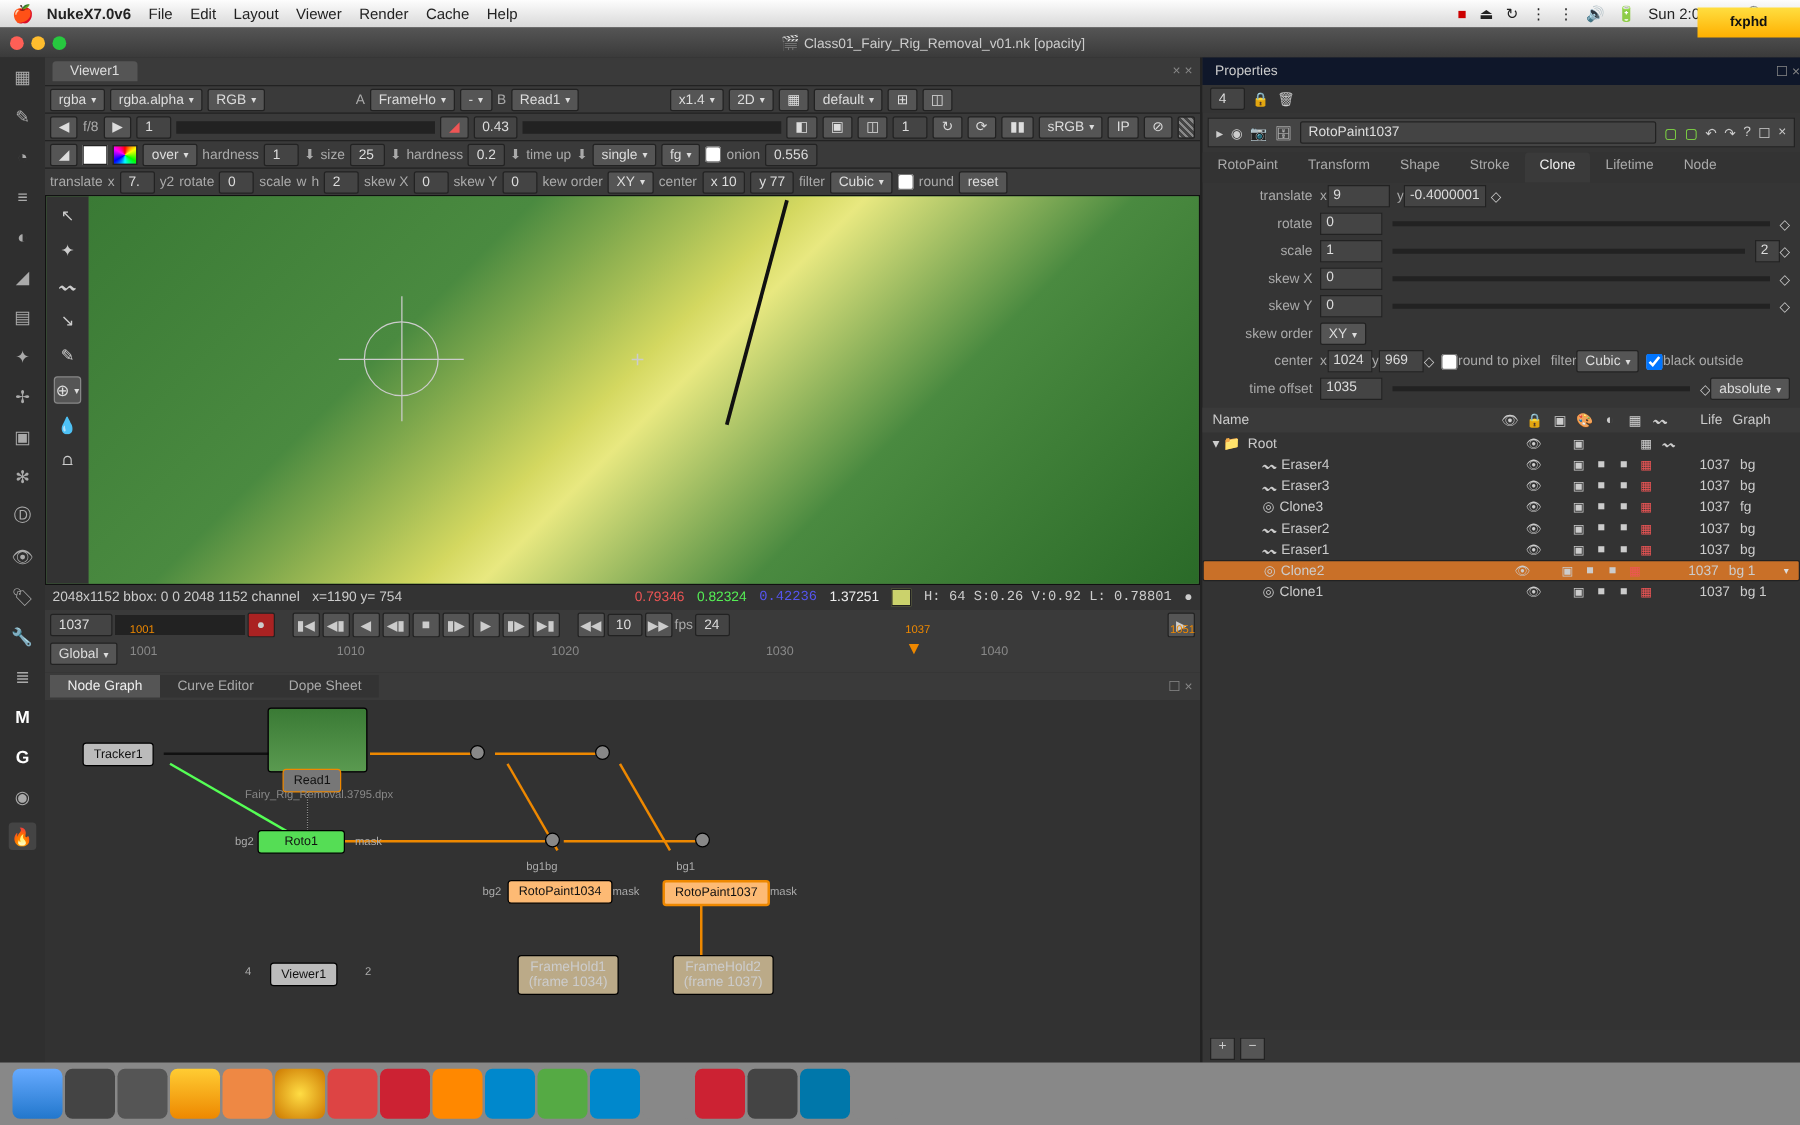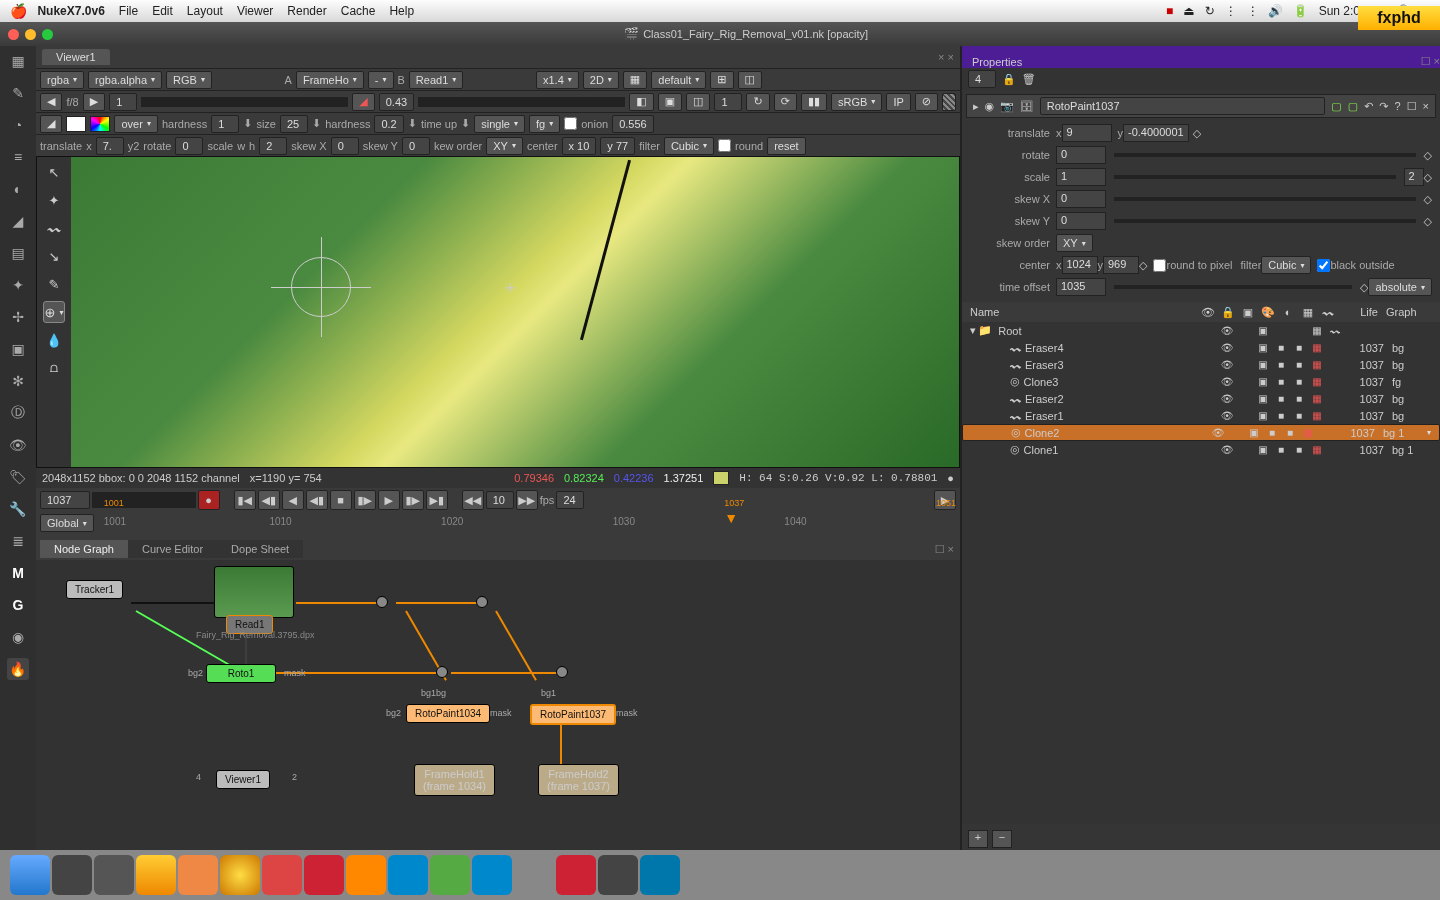--- a/index.html
+++ b/index.html
@@ -34,21 +34,21 @@
 .swatch { width:20px; height:16px; border:1px solid #222; }
 .lbl { color:#aaa; }
 .viewer { flex:1; background:#4a8040; position:relative; display:flex; border:1px solid #111; min-height:250px; overflow:hidden; }
 .viewimg { flex:1; background:linear-gradient(135deg,#3a7a35 0%,#4a8a40 30%,#d4d860 48%,#e8e880 52%,#4a8a40 70%,#2a6a28 100%); position:relative; }
 .rig { position:absolute; top:0; left:60%; width:3px; height:60%; background:#111; transform:rotate(15deg); }
 .crosshair { position:absolute; top:80px; left:200px; width:100px; height:100px; }
 .crosshair .c { position:absolute; top:50%; left:50%; width:60px; height:60px; border:1px solid #ccc; border-radius:50%; transform:translate(-50%,-50%); }
 .crosshair .h { position:absolute; top:50%; left:0; width:100%; height:1px; background:#ccc; }
 .crosshair .v { position:absolute; left:50%; top:0; height:100%; width:1px; background:#ccc; }
 .info { height:20px; background:#333; display:flex; align-items:center; padding:0 6px; gap:10px; }
-.info .r { color:#e55; } .info .g { color:#5e5; } .info .b { color:#55e; } .info .a { color:#eee; }
+.info .r { color:#e55; } .info .g { color:#5e5; } .info .b { color:#55e;font-family:Liberation Mono, monospace; } .info .a { color:#eee; }
 .info .stat { margin-left:auto;font-family:Liberation Mono, monospace; }
 
 .tl { height:50px; background:#3a3a3a; }
 .tlplay { height:24px; display:flex; align-items:center; padding:0 4px; gap:2px; }
 .tlplay .pb { width:22px; height:20px; background:#555; border:1px solid #222; display:flex; align-items:center; justify-content:center; border-radius:2px; }
 .tlruler { height:26px; background:#3a3a3a; position:relative; padding:0 50px; }
 .tlruler .tick { position:absolute; top:6px; font-size:10px; color:#888; }
 .tlruler .mk { position:absolute; top:0; font-size:9px; color:#e80; }
 
 .bpanels { display:flex; height:290px; }
@@ -59,21 +59,21 @@
 .node { position:absolute; border:1px solid #000; border-radius:3px; text-align:center; font-size:10px; padding:3px 8px; color:#111; }
 .nread { background:#777; border-color:#e80; }
 .nroto { background:#5d5; }
 .nrp { background:#fdba74; }
 .nview { background:#bbb; }
 .nfh { background:#ba8; }
 .ntrk { background:#bbb; }
 .edge { position:absolute; height:2px; background:#e80; transform-origin:left center; }
 
 .props { width:480px; background:#353535; display:flex; flex-direction:column; border-left:2px solid #222; }
-.props .hdr { height:22px; background:#4c1d95; padding-left:10px; display:flex; align-items:flex-end; }
+.props .hdr { height:22px; background:#0f172a; padding-left:10px; display:flex; align-items:center; }
 .props .sub { height:22px; background:#333; display:flex; align-items:center; padding:0 6px; gap:6px; }
 .props .ttl { height:24px; background:#444; margin:4px; border:1px solid #222; display:flex; align-items:center; padding:0 6px; gap:6px; }
 .props .tabs { height:24px; display:flex; background:#333; }
 .props .tab { padding:4px 12px; color:#aaa; }
 .props .tab.active { background:#3a3a3a; color:#eee; border-radius:3px 3px 0 0; }
 .prow { display:flex; align-items:center; padding:2px 8px; height:22px; }
 .prow .pl { width:80px; text-align:right; margin-right:6px; color:#aaa; }
 .pinput { background:#444; border:1px solid #222; padding:1px 4px; height:18px; min-width:50px; color:#ddd; }
 .pslider { flex:1; height:4px; background:#222; margin:0 8px; position:relative; }
 
@@ -85,21 +85,21 @@
 .lrow .ind { width:40px; } .lrow .nm { flex:1; }
 .lrow .ic2 { width:18px; text-align:center; font-size:10px; }
 .lrow .life { width:40px; text-align:right; margin-right:8px; }
 .lrow .src { width:40px; }
 .addrem { height:22px; display:flex; gap:4px; padding:2px 6px; }
 .addrem div { width:20px; height:18px; background:#555; border:1px solid #222; text-align:center; }
 
 .dock { position:absolute; bottom:0; left:0; right:0; height:50px; background:rgba(230,230,230,0.5); display:flex; align-items:center; gap:2px; padding:0 10px; }
 .dock .di { width:40px; height:40px; border-radius:6px; }
 
-.wm { position:absolute; top:6px; right:0; width:82px; height:24px; background:linear-gradient(#ffde40,#ffb000); color:#111; font-weight:bold; display:flex; align-items:center; justify-content:center; font-size:16px; }
+.wm { position:absolute; top:6px; right:0; width:82px; height:24px; background:linear-gradient(#ffde40,#ffb000); color:#111; font-weight:bold; display:flex; align-items:center; justify-content:center; font-size:11px; }
 </style>
 </head>
 <body>
 
 <div class="macbar">
   <span class="apple">🍎</span>
   <span style="font-weight:bold">NukeX7.0v6</span>
   <span>File</span>
   <span>Edit</span>
   <span>Layout</span>
@@ -342,21 +342,21 @@
         <div class="edge" style="top:42px;left:260px;width:90px"></div>
         <div class="edge" style="top:42px;left:360px;width:90px"></div>
         <div class="edge" style="top:50px;left:460px;width:80px;transform:rotate(60deg)"></div>
         <div class="edge" style="top:50px;left:370px;width:80px;transform:rotate(60deg)"></div>
         <div class="edge" style="top:112px;left:230px;width:170px"></div>
         <div class="edge" style="top:112px;left:415px;width:110px"></div>
         <div class="edge" style="top:150px;left:525px;width:60px;transform:rotate(90deg);background:#e80"></div>
         <div class="edge" style="top:60px;left:210px;width:60px;transform:rotate(90deg);background:#111;border-top:1px dotted #999;height:0"></div>
         <div class="edge" style="top:50px;left:100px;width:130px;transform:rotate(30deg);background:#5f5"></div>
 
-        <div class="node ntrk" style="top:20px;left:30px">Tracker1</div>
+        <div class="node ntrk" style="top:34px;left:30px">Tracker1</div>
         <div class="node" style="top:6px;left:178px;width:80px;height:52px;background:linear-gradient(#3a7a35,#5a9a50);padding:0"></div>
         <div class="node nread" style="top:55px;left:190px">Read1</div>
         <div style="position:absolute;top:70px;left:160px;font-size:9px;color:#888">Fairy_Rig_Removal.3795.dpx</div>
         <div class="node nroto" style="top:104px;left:170px;width:70px">Roto1</div>
         <span style="position:absolute;top:108px;left:152px;font-size:9px;color:#aaa">bg2</span>
         <span style="position:absolute;top:108px;left:248px;font-size:9px;color:#aaa">mask</span>
         <div style="position:absolute;top:36px;left:340px;width:12px;height:12px;background:#888;border-radius:50%;border:1px solid #000"></div>
         <div style="position:absolute;top:36px;left:440px;width:12px;height:12px;background:#888;border-radius:50%;border:1px solid #000"></div>
         <div style="position:absolute;top:106px;left:400px;width:12px;height:12px;background:#888;border-radius:50%;border:1px solid #000"></div>
         <div style="position:absolute;top:106px;left:520px;width:12px;height:12px;background:#888;border-radius:50%;border:1px solid #000"></div>
@@ -393,20 +393,29 @@
       <span>🗄</span>
       <div class="fld" style="flex:1">RotoPaint1037</div>
       <span style="color:#8e4">▢</span>
       <span style="color:#8e4">▢</span>
       <span>↶</span>
       <span>↷</span>
       <span>?</span>
       <span>☐</span>
       <span>×</span>
     </div>
+    <div class="tabs">
+      <div class="tab">RotoPaint</div>
+      <div class="tab">Transform</div>
+      <div class="tab">Shape</div>
+      <div class="tab">Stroke</div>
+      <div class="tab active">Clone</div>
+      <div class="tab">Lifetime</div>
+      <div class="tab">Node</div>
+    </div>
 
     <div class="prow">
       <div class="pl">translate</div>
       <span class="lbl">x</span>
       <div class="pinput">9</div>
       <span class="lbl" style="margin-left:6px">y</span>
       <div class="pinput">-0.4000001</div>
       <span style="margin-left:4px">◇</span>
     </div>
     <div class="prow">

